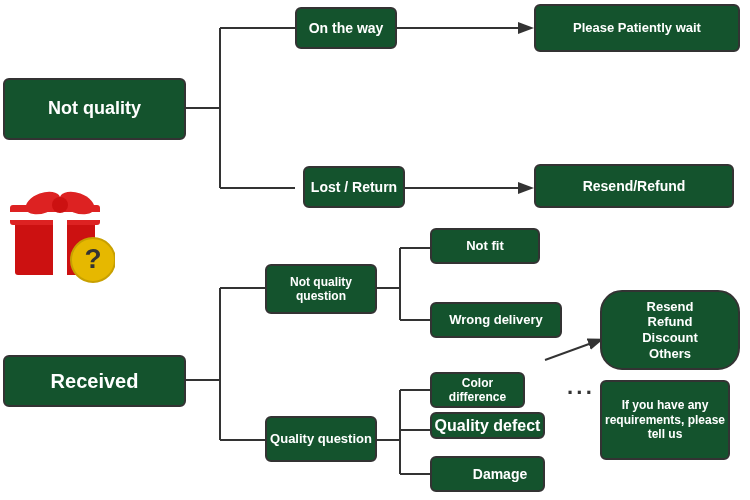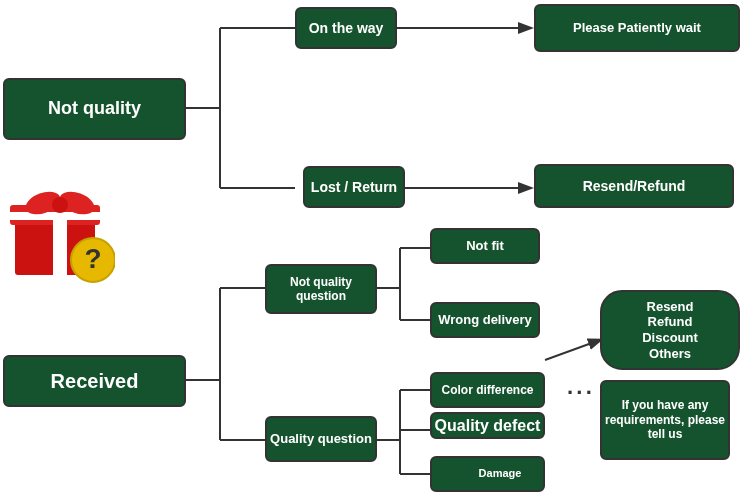--- a/index.html
+++ b/index.html
@@ -156,27 +156,27 @@
   </div>
 
   <div class="node node-dark" style="left:265px; top:264px; width:112px; height:50px; font-size:12px;">Not quality question</div>
 
   <div class="node node-dark node-large" style="left:3px; top:355px; width:183px; height:52px; font-size:20px;">Received</div>
 
   <div class="node node-dark" style="left:265px; top:416px; width:112px; height:46px; font-size:13px;">Quality question</div>
 
   <div class="node node-dark" style="left:430px; top:228px; width:110px; height:36px; font-size:13px;">Not fit</div>
 
-  <div class="node node-dark" style="left:430px; top:302px; width:110px; height:36px; font-size:13px;">Wrong delivery</div>
+  <div class="node node-dark" style="left:430px; top:302px; width:132px; height:36px; font-size:13px;">Wrong delivery</div>
 
-  <div class="node node-dark" style="left:430px; top:372px; width:115px; height:36px; font-size:12px;">Color difference</div>
+  <div class="node node-dark" style="left:430px; top:372px; width:95px; height:36px; font-size:12px;">Color difference</div>
 
   <div class="node node-dark" style="left:430px; top:412px; width:115px; height:27px; font-size:16px;">Quality defect</div>
 
-  <div class="node node-dark" style="left:430px; top:456px; width:115px; height:36px; font-size:11px;padding-left:25px;">Damage</div>
+  <div class="node node-dark" style="left:430px; top:456px; width:115px; height:36px; font-size:14px;padding-left:25px;">Damage</div>
 
   <div class="dots" style="left:567px; top:380px;">···</div>
 
   <div class="node node-dark" style="left:600px; top:290px; width:140px; height:80px; font-size:13px; white-space:pre-line;border-radius:22px;">Resend
 Refund
 Discount
 Others</div>
 
   <div class="node node-dark" style="left:600px; top:380px; width:130px; height:80px; font-size:12px;">If you have any requirements, please tell us</div>
 

